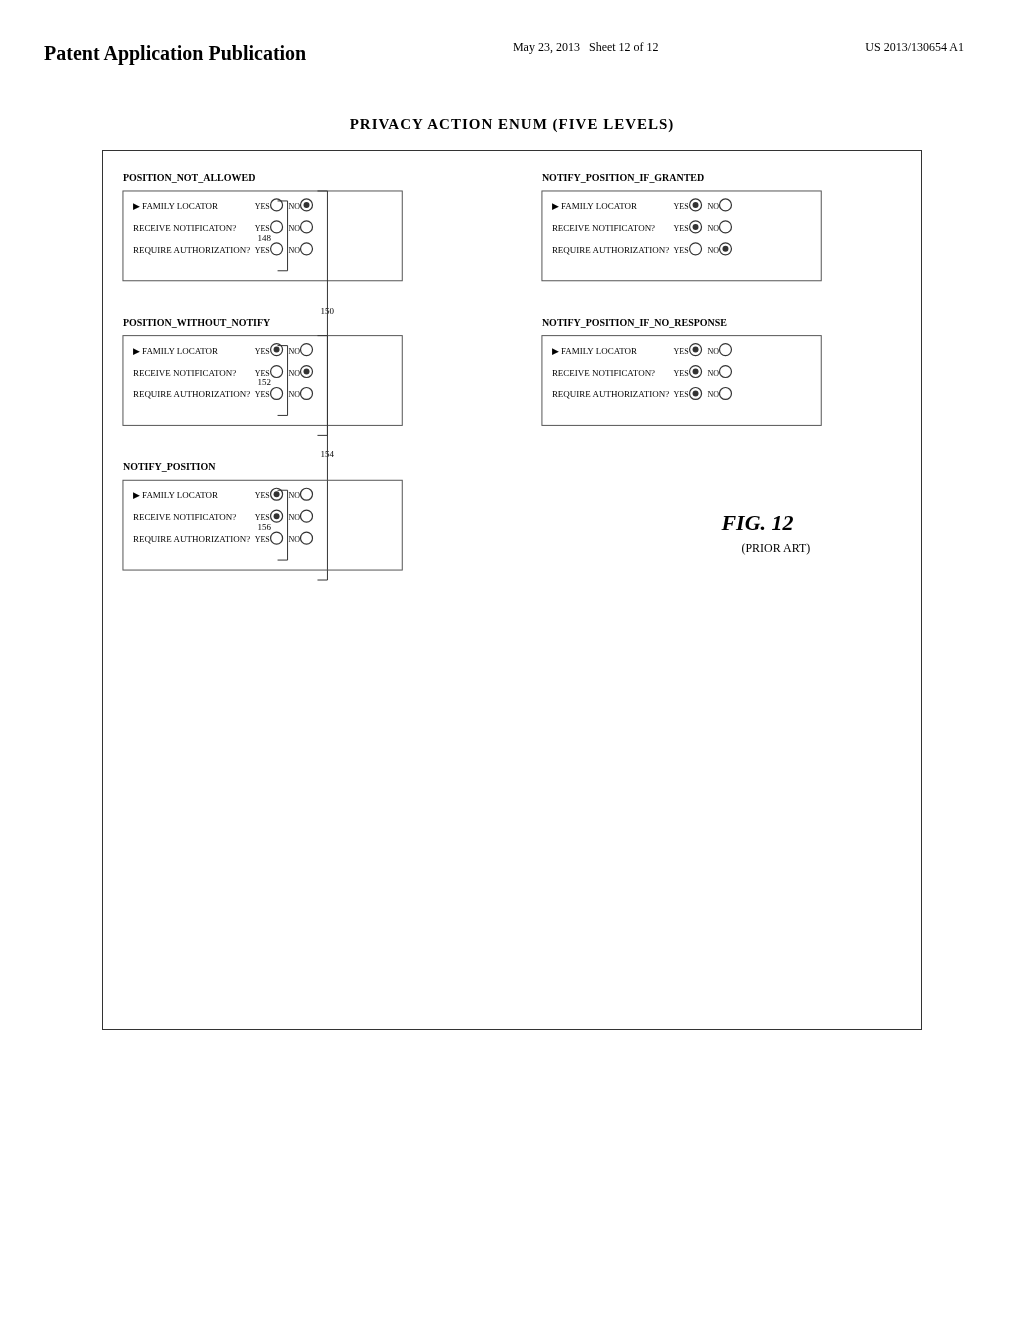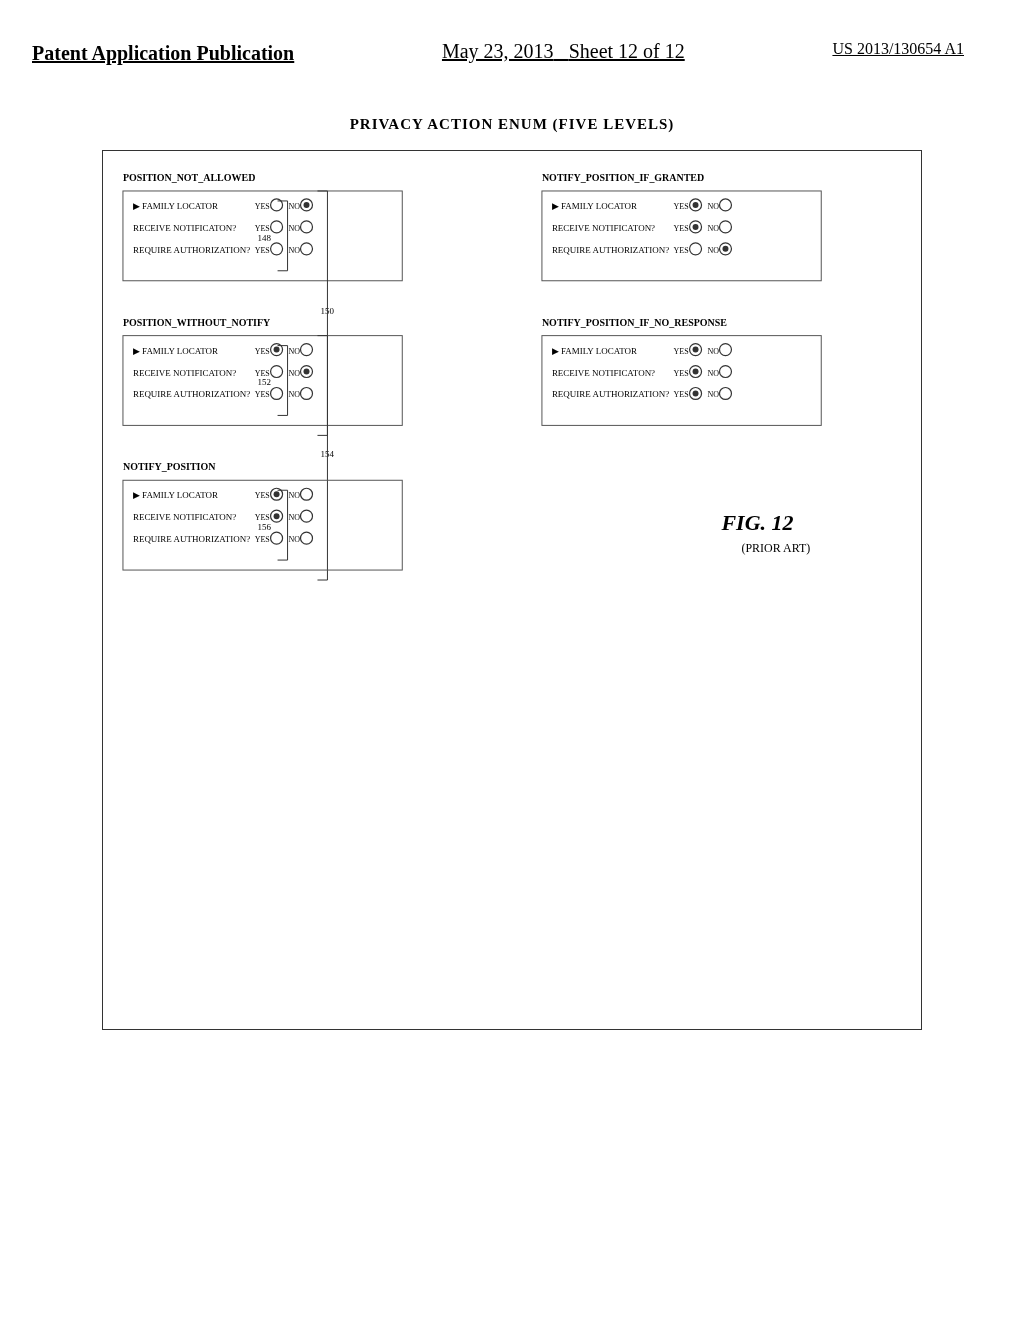--- a/index.html
+++ b/index.html
@@ -9,39 +9,38 @@
       background: #fff;
       font-family: 'Times New Roman', Times, serif;
       position: relative;
       overflow: hidden;
     }
 
     .page-header {
       display: flex;
       justify-content: space-between;
       align-items: flex-start;
-      padding: 40px 60px 20px 32px;
+      padding: 40px 60px 20px 44px;
       font-size: 18px;
-      text-decoration: underline;
     }
 
     .header-left {
       font-weight: bold;
       font-size: 20px;
       max-width: 320px;
       line-height: 1.3;
     }
 
     .header-center {
-      font-size: 20px;
+      font-size: 12px;
       text-align: center;
     }
 
     .header-right {
-      font-size: 16px;
+      font-size: 12px;
       text-align: right;
     }
 
     .main-content {
       padding: 20px 60px;
       display: flex;
       flex-direction: column;
       align-items: center;
     }
 

